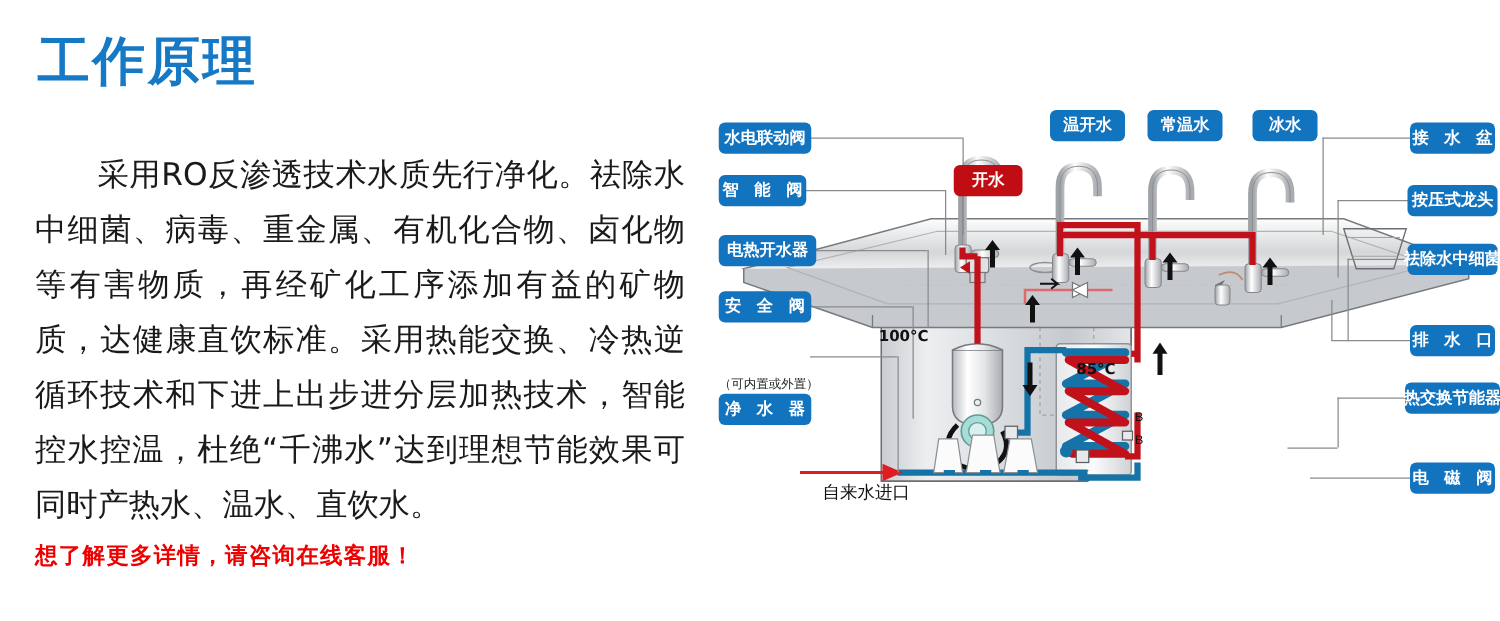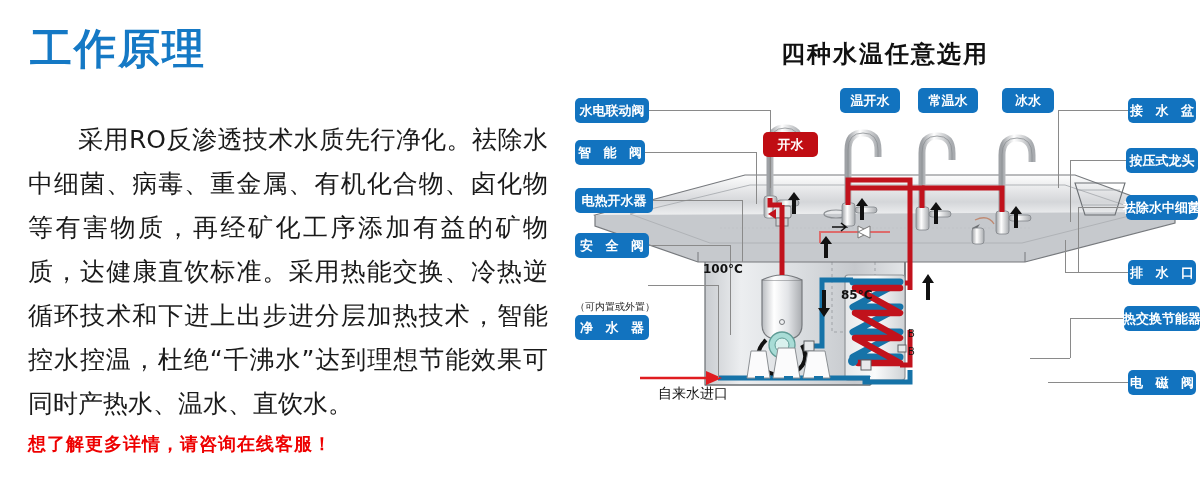--- a/index.html
+++ b/index.html
@@ -100,21 +100,20 @@
 
     <div class="page-title">工作原理</div>
 
     <div class="body-copy">采用RO反渗透技术水质先行净化。祛除水中细菌、病毒、重金属、有机化合物、卤化物等有害物质，再经矿化工序添加有益的矿物质，达健康直饮标准。采用热能交换、冷热逆循环技术和下进上出步进分层加热技术，智能控水控温，杜绝“千沸水”达到理想节能效果可同时产热水、温水、直饮水。</div>
 
     <div class="cta-line">想了解更多详情，请咨询在线客服！</div>
   </div>
 
   <div class="diagram">
 
-    <div class="diagram-title">四种水温任意选用</div>
 
     <svg class="machine" viewBox="0 0 630 497">
       <defs>
         <linearGradient id="topGrad" x1="0" y1="0" x2="0" y2="1">
           <stop offset="0%" stop-color="#fdfdfd"></stop>
           <stop offset="35%" stop-color="#d4d6d9"></stop>
           <stop offset="55%" stop-color="#f2f3f4"></stop>
           <stop offset="100%" stop-color="#b9bcc0"></stop>
         </linearGradient>
         <linearGradient id="bodyGrad" x1="0" y1="0" x2="1" y2="0">
@@ -320,18 +319,18 @@
     <div class="badge red" style="left:193px;top:88px;width:55px;">开水</div>
 
     <div class="badge" style="left:270px;top:88px;width:60px;">温开水</div>
 
     <div class="badge" style="left:348px;top:88px;width:60px;">常温水</div>
 
     <div class="badge" style="left:432px;top:88px;width:52px;">冰水</div>
 
     <div class="temp-label" style="left:133px;top:262px;">100°C</div>
 
-    <div class="temp-label" style="left:271px;top:288px;">85°C</div>
+    <div class="temp-label" style="left:256px;top:288px;padding-left:35px;">85°C</div>
 
     <div class="inlet-label" style="left:88px;top:385px;">自来水进口</div>
 
   </div>
 </div>
 
 </body></html>

